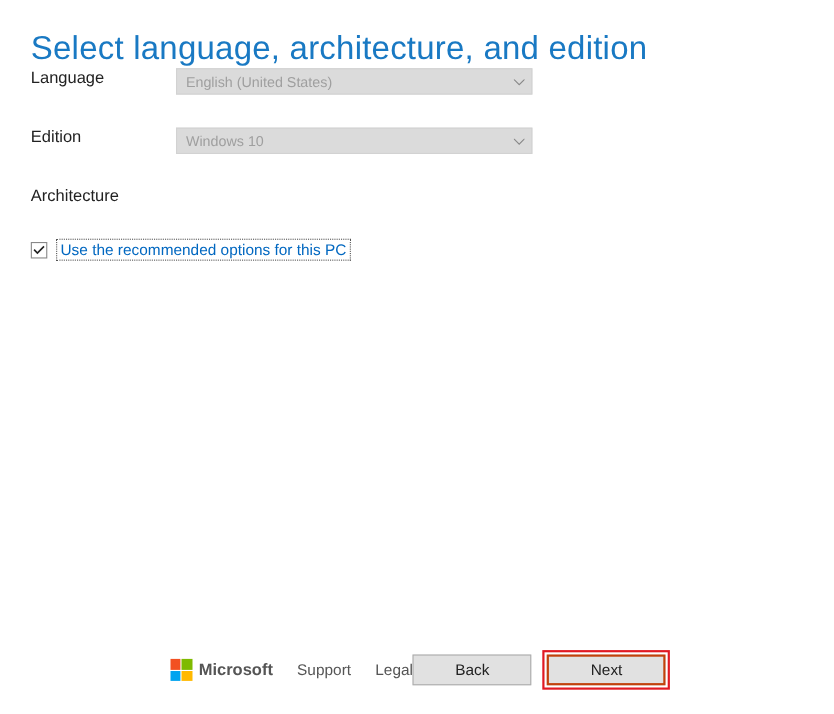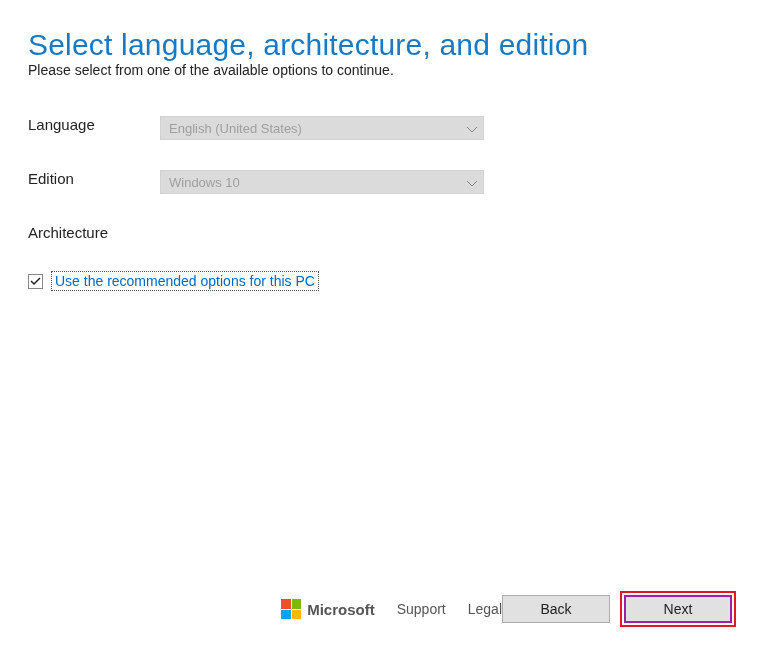--- a/index.html
+++ b/index.html
@@ -93,21 +93,21 @@
       cursor: pointer;
     }
     .footer {
       position: absolute;
       bottom: 22px;
       left: 0;
       right: 0;
       padding: 0 22px 0 28px;
       display: flex;
       align-items: center;
-      justify-content: flex-end;
+      justify-content: center;
     }
     .footer-left {
       display: flex;
       align-items: center;
       gap: 22px;
     }
     .ms-logo {
       display: flex;
       align-items: center;
       gap: 6px;
@@ -147,29 +147,28 @@
       font-size: 14px;
       color: #222;
       cursor: pointer;
       font-family: inherit;
     }
     .btn-next-wrap {
       border: 2px solid #e11923;
       padding: 2px;
     }
     .btn-next {
-      border: 2px solid #a21caf;
+      border: 2px solid #c2410c;
     }
   </style>
 </head>
 <body>
 
 <div class="container">
   <h1 class="heading">Select language, architecture, and edition</h1>
-  <p class="subheading">Please select from one of the available options to continue.</p>
 
   <div class="form-row">
     <div class="form-label">Language</div>
     <div class="select-wrap">
       <select class="select" disabled="">
         <option>English (United States)</option>
       </select>
       <span class="select-chevron">
         <svg width="10" height="6" viewBox="0 0 10 6">
             <path d="M0 0 L5 5 L10 0" stroke="#888" stroke-width="1" fill="none"></path>

